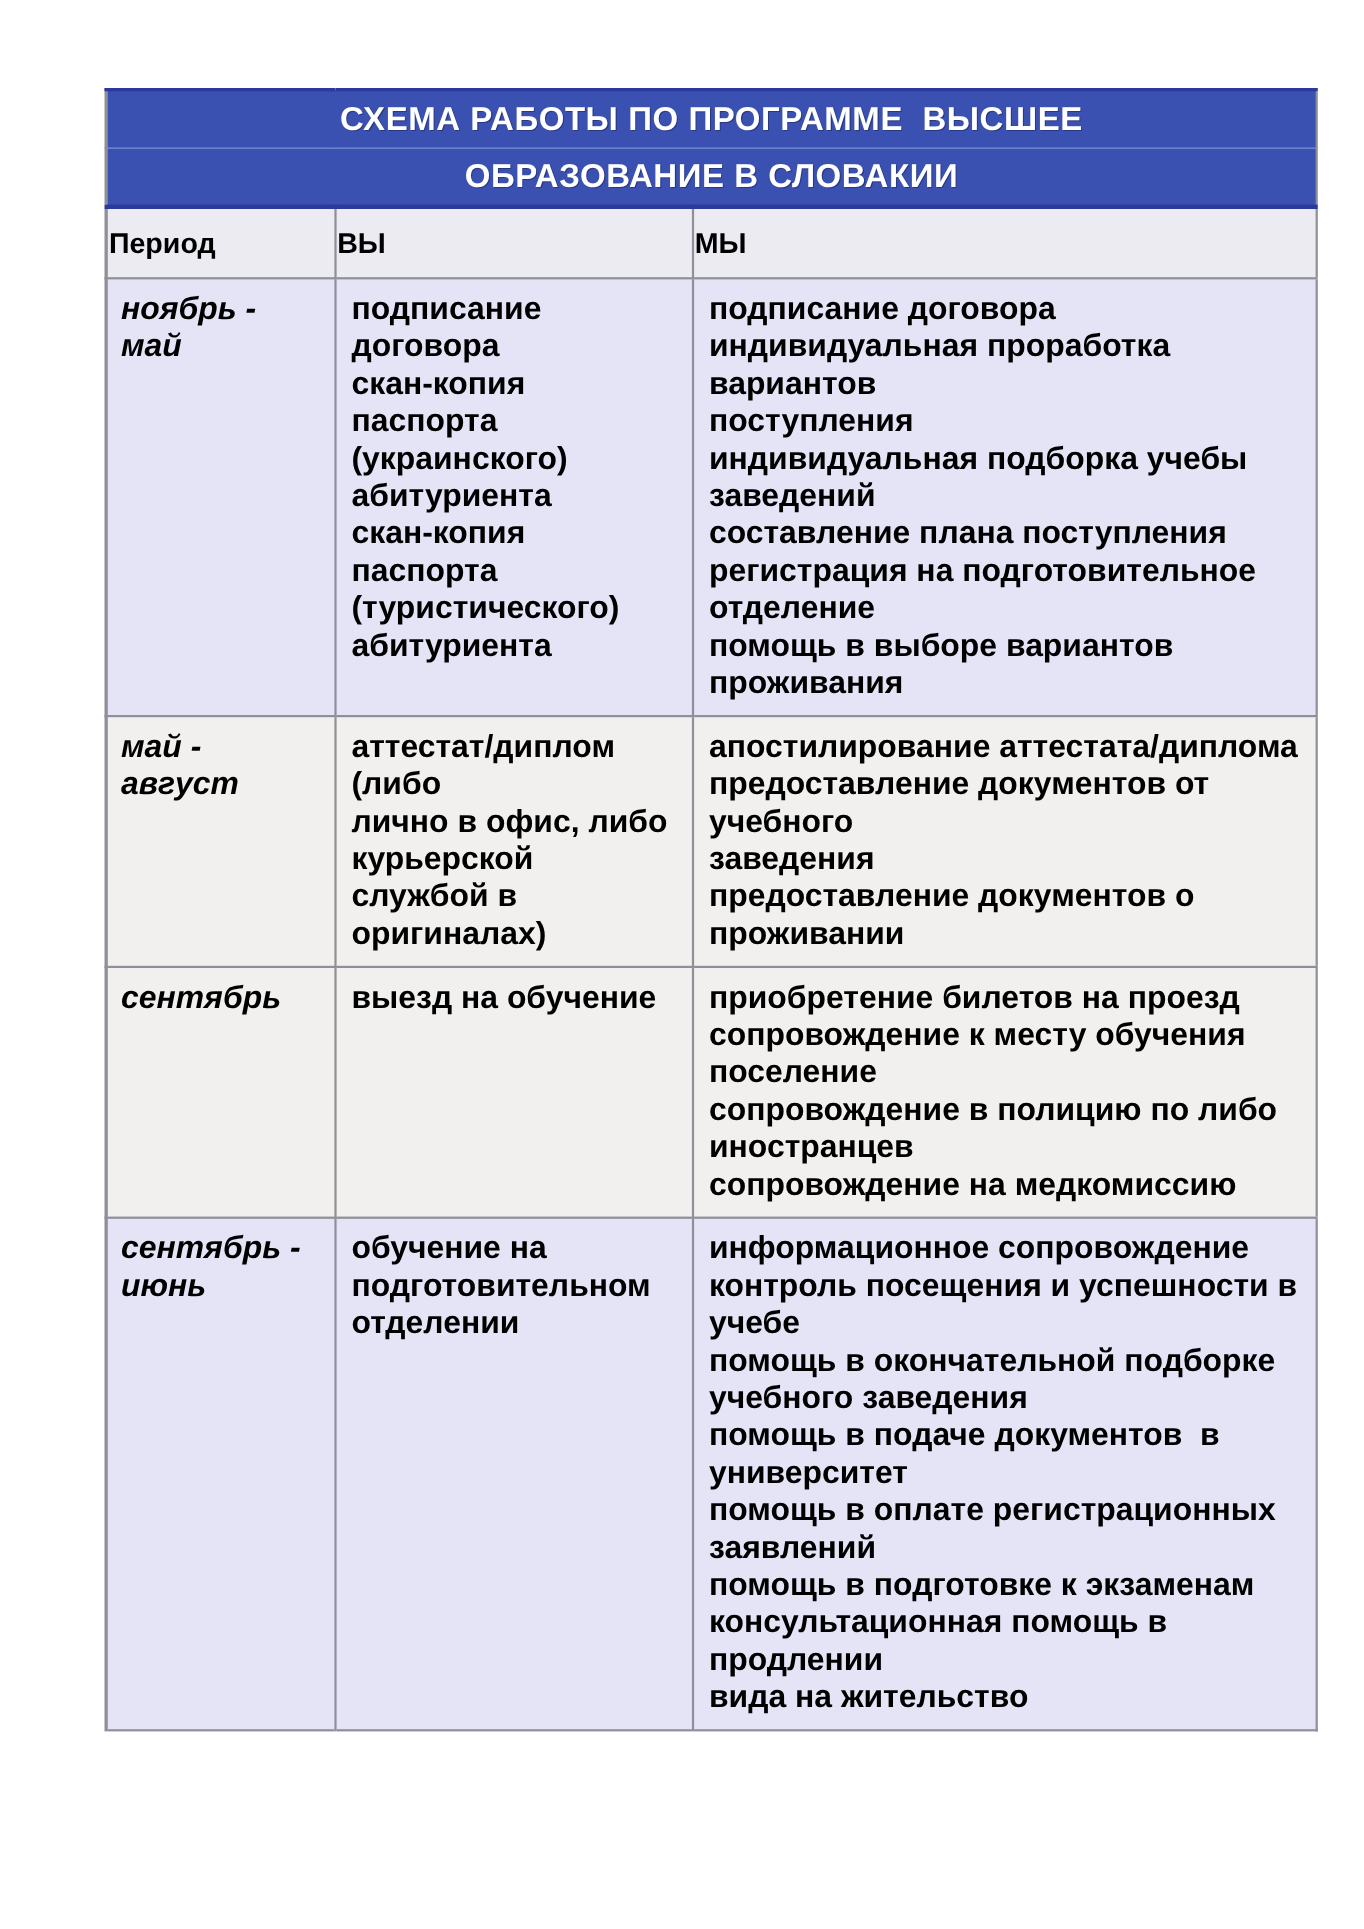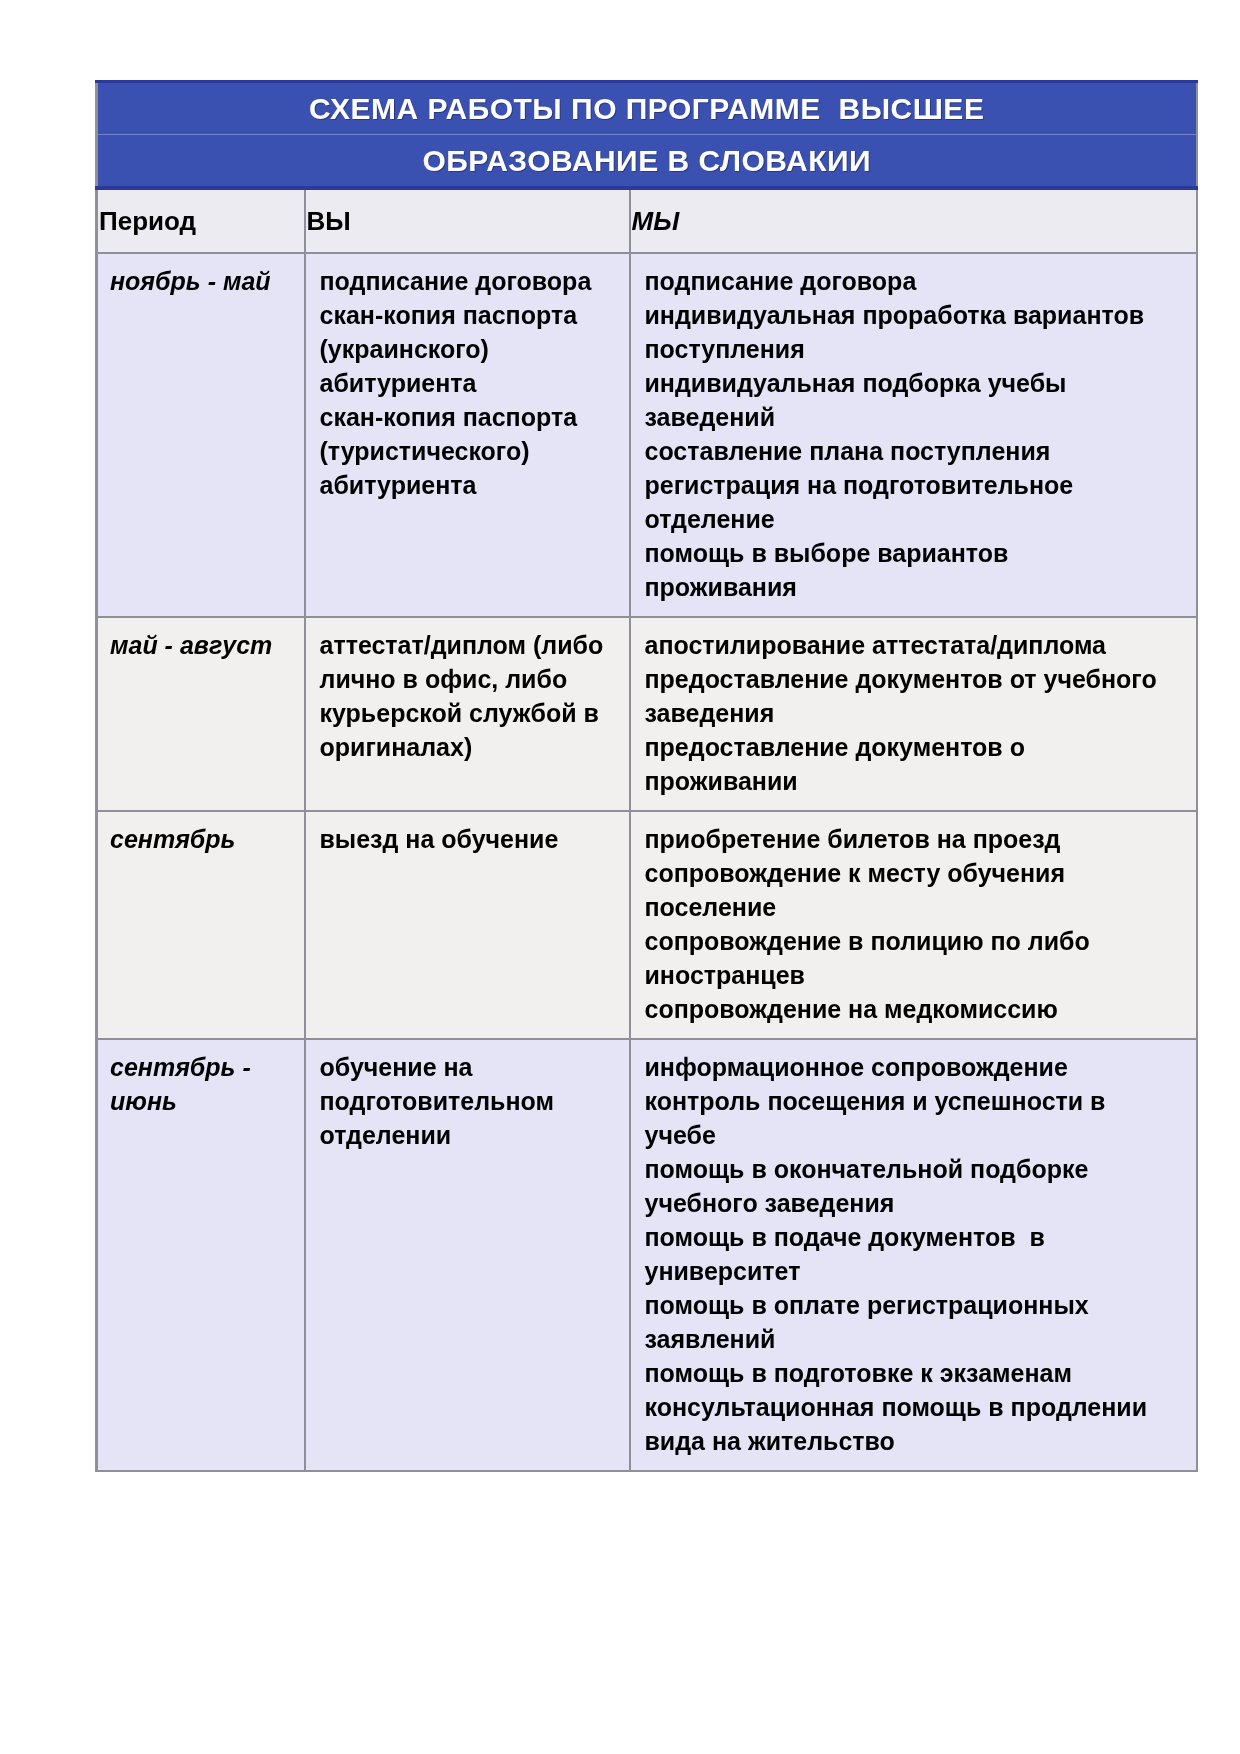--- a/index.html
+++ b/index.html
@@ -57,26 +57,26 @@
     background: var(--column-header-bg);
     font-weight: bold;
     font-size: 26px;
     text-align: left;
     height: 60px;
     line-height: 60px;
     vertical-align: middle;
     border-right: 2px solid var(--table-border);
     border-bottom: 2px solid var(--table-border);
   }
-  tr.col-header th:last-child { border-right: none; font-style: italic; }
+  tr.col-header th:last-child { border-right: none; }
 
   
   tbody td {
     font-weight: bold;
-    font-size: 25px;
+    font-size: 29px;
     line-height: 34px;
     padding: 10px 12px 12px 14px;
     white-space: pre-wrap;
     border-right: 2px solid var(--table-border);
     border-bottom: 2px solid var(--table-border);
   }
   tbody td:last-child { border-right: none; }
   tbody tr:last-child td { border-bottom: none; }
 
   tbody tr.row-lavender td { background: var(--row-lavender); }

